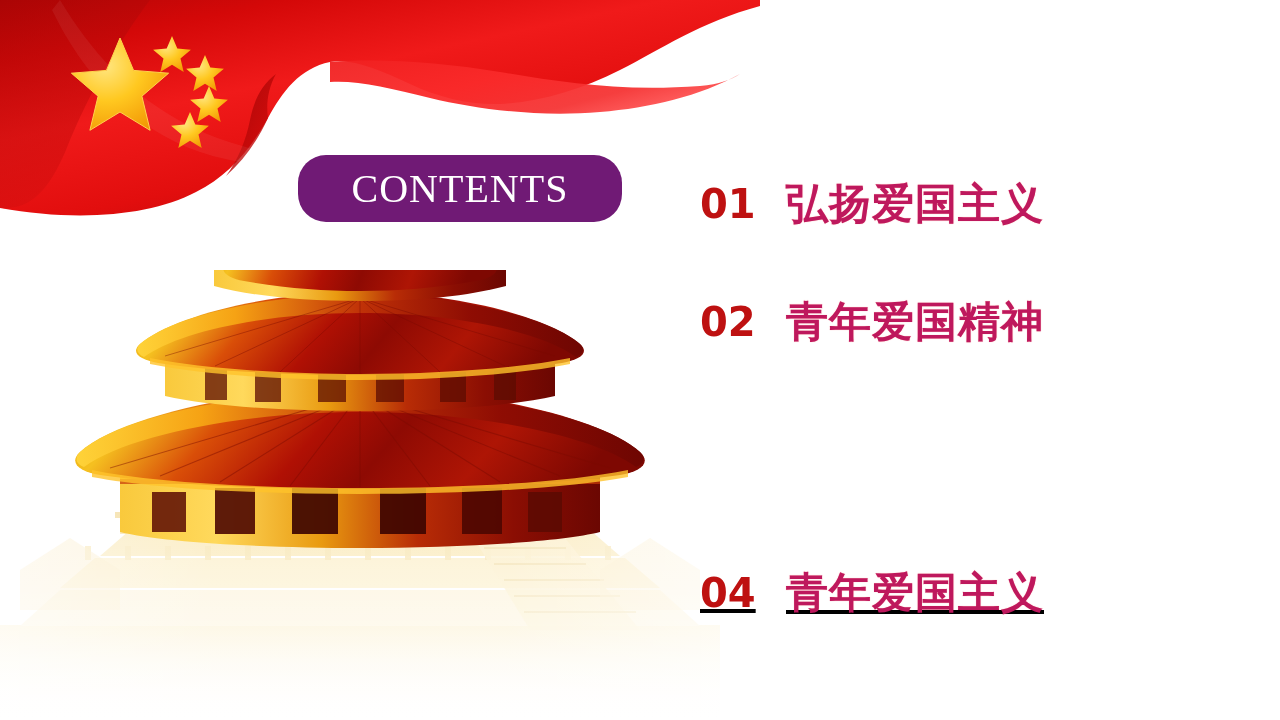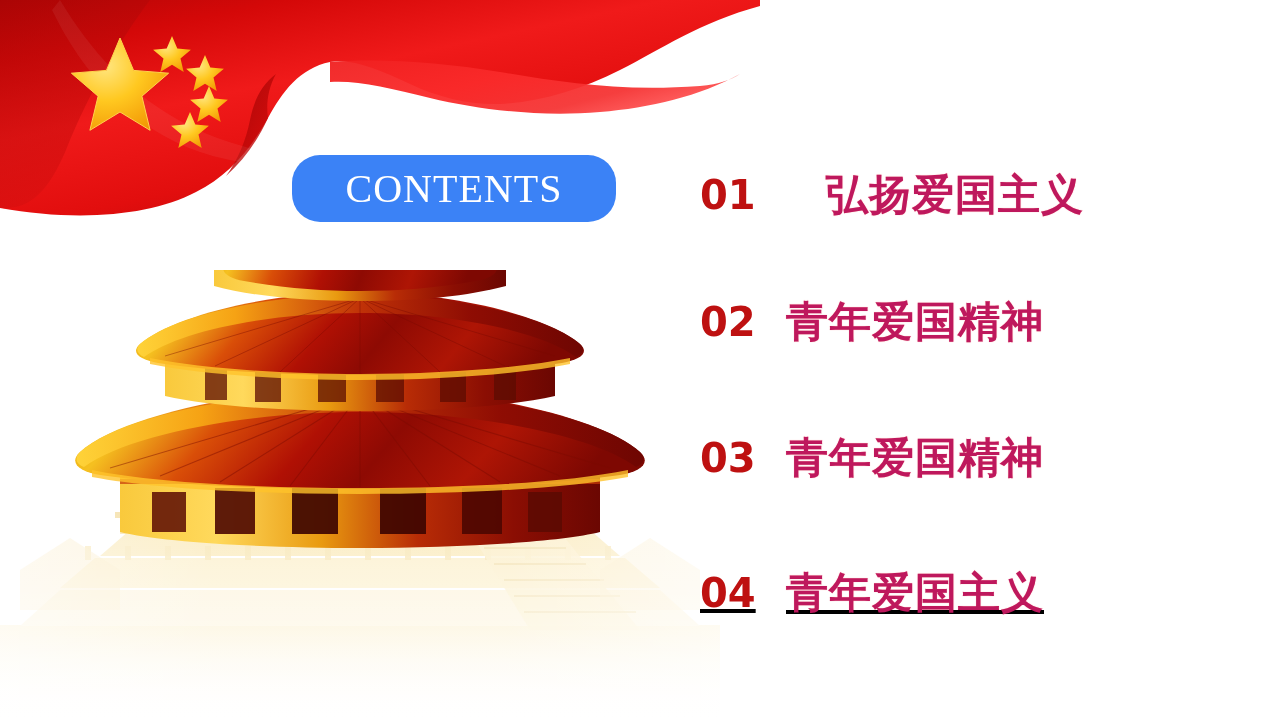--- a/index.html
+++ b/index.html
@@ -36,25 +36,25 @@
     left: 0;
     top: 270px;
     width: 720px;
     height: 450px;
     pointer-events: none;
   }
 
   
   .contents-banner {
     position: absolute;
-    left: 292px;
+    left: 298px;
     top: 155px;
     width: 324px;
     height: 67px;
-    background: #3b82f6;
+    background: #701a75;
     display: flex;
     align-items: center;
     justify-content: center;
     border-radius: 28px;
   }
   .contents-banner .label {
     font-family: "Liberation Serif", "DejaVu Serif", serif;
     color: #ffffff;
     font-size: 40px;
     letter-spacing: 1px;
@@ -397,34 +397,30 @@
       </g>
     </svg>
   </div>
 
   <div class="contents-banner">
     <span class="label">CONTENTS</span>
   </div>
 
   <div class="contents-list">
 
-    <div class="content-item" style="top:27px;gap:40px;">
+    <div class="content-item" style="top:36px;">
       <span class="num">01</span>
       <span class="title">弘扬爱国主义</span>
     </div>
 
     <div class="content-item" style="top:154px;">
       <span class="num">02</span>
       <span class="title">青年爱国精神</span>
     </div>
 
-    <div class="content-item" style="top:290px;">
-      <span class="num">03</span>
-      <span class="title">青年爱国精神</span>
-    </div>
 
     <div class="content-item" style="top:425px;text-decoration:underline;">
       <span class="num">04</span>
       <span class="title">青年爱国主义</span>
     </div>
 
   </div>
 
 </div>
 

